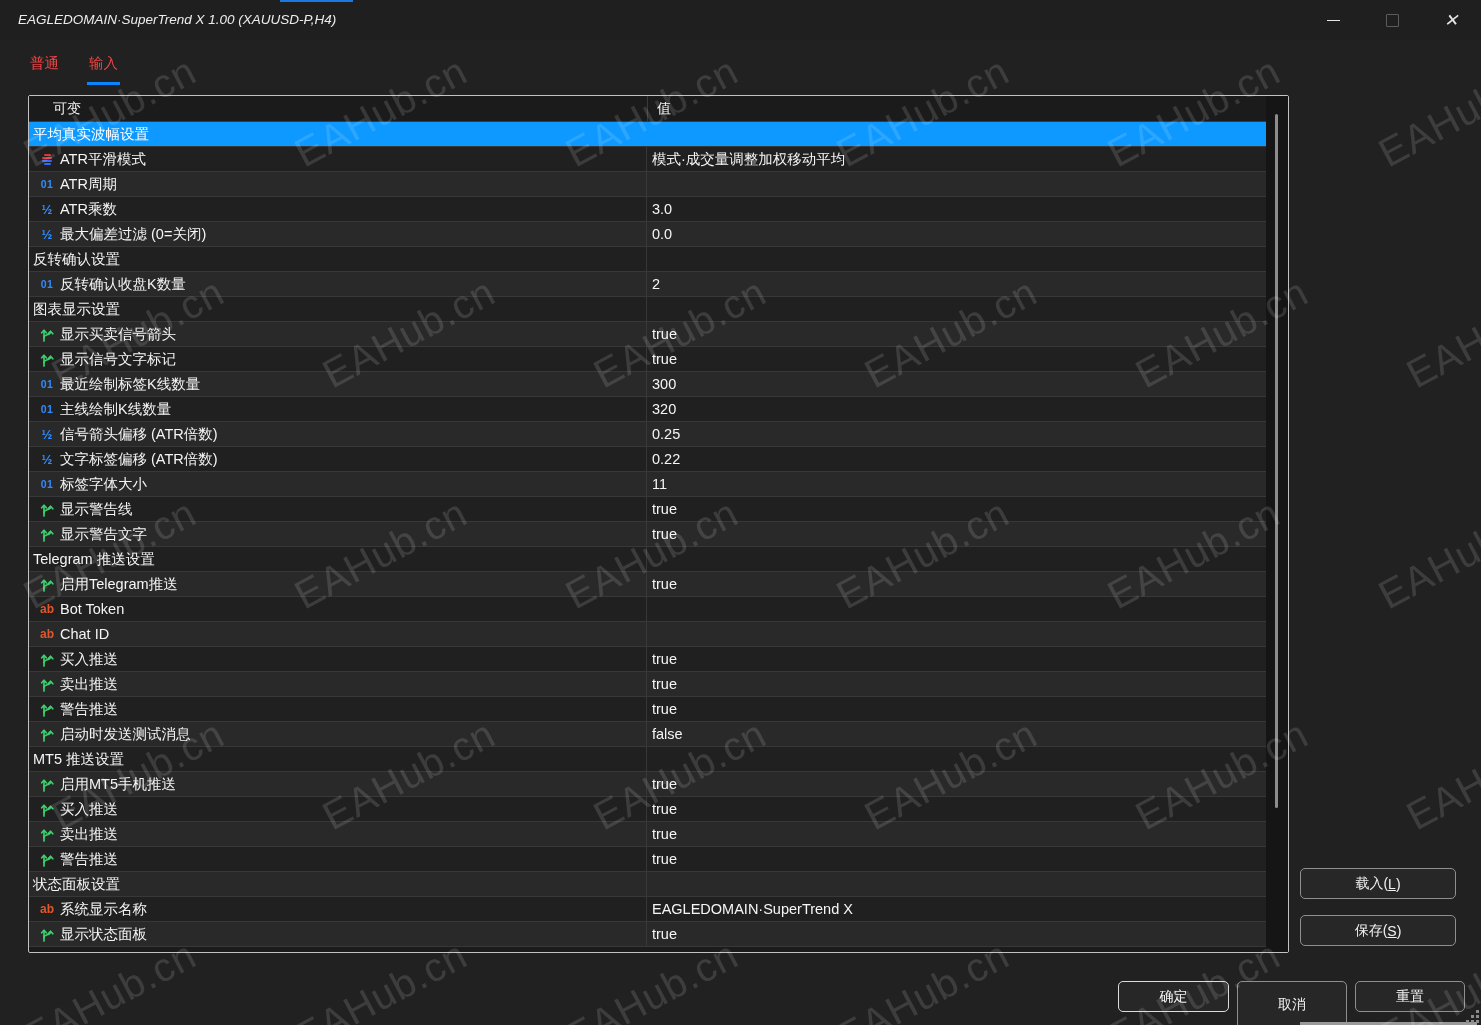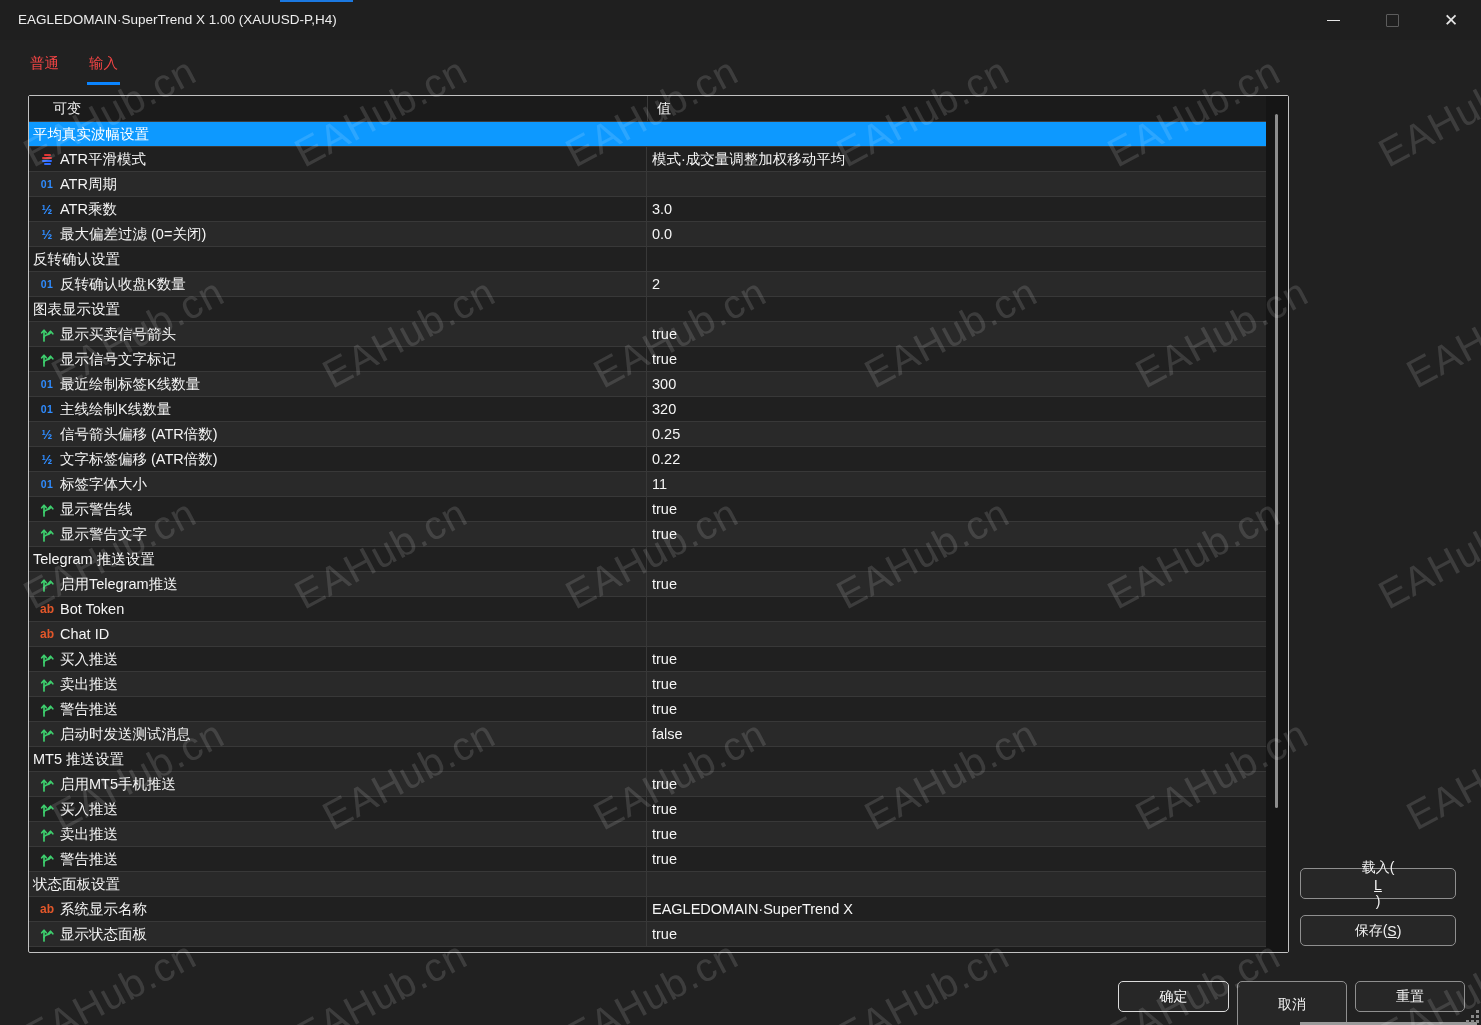--- a/index.html
+++ b/index.html
@@ -3,21 +3,21 @@
 <meta charset="utf-8">
 <style>
   html,body{margin:0;padding:0;background:#111;}
   .window{
     position:relative; width:1481px; height:1025px;
     background:#212121; overflow:hidden;
     font-family:"Liberation Sans", sans-serif;
     color:#ededed;
   }
   
-  .titlebar{position:absolute;left:0;top:0;width:100%;height:40px;background:#1f1f1f;}
+  .titlebar{position:absolute;left:0;top:0;width:100%;height:40px;background:#1f1f1f;font-style:italic;}
   .title-text{position:absolute;left:18px;top:12px;font-size:13.5px;color:#ededed;white-space:nowrap;}
   .top-sliver{position:absolute;left:280px;top:0;width:73px;height:2px;background:#1b78e0;}
   .winbtn{position:absolute;top:0;width:46px;height:40px;display:flex;align-items:center;justify-content:center;}
   .btn-min{right:125px;}
   .btn-max{right:66px;}
   .btn-close{right:7px;}
   .glyph-min{width:13px;height:0;border-top:1.6px solid #e6e6e6;}
   .glyph-max{width:11px;height:11px;border:1.4px solid #5c5c5c;border-radius:1px;}
   .glyph-close{font-size:17px;color:#e6e6e6;line-height:1;}
   
@@ -58,21 +58,21 @@
   .vscroll{position:absolute;right:0;top:0;width:22px;height:100%;background:#151515;}
   .vthumb{position:absolute;left:9px;top:18px;width:3px;height:694px;background:#8d8d8d;border-radius:2px;}
   
   .btn{
     position:absolute;box-sizing:border-box;background:#272727;
     border:1px solid #8f8f8f;border-radius:5px;
     color:#f2f2f2;font-size:14px;display:flex;align-items:center;justify-content:center;
     font-family:"Liberation Sans", sans-serif;
   }
   .btn .u{text-decoration:underline;}
-  .btn-load{left:1300px;top:868px;width:156px;height:31px;flex-direction:column;}
+  .btn-load{left:1300px;top:868px;width:156px;height:31px;}
   .btn-save{left:1300px;top:915px;width:156px;height:31px;}
   .btn-ok{left:1118px;top:981px;width:111px;height:31px;border-color:#dcdcdc;}
   .btn-cancel{left:1237px;top:981px;width:110px;height:48px;}
   .btn-reset{left:1355px;top:981px;width:110px;height:31px;}
   
   .grip{position:absolute;right:2px;bottom:2px;width:14px;height:14px;}
   .grip i{position:absolute;width:3px;height:3px;background:#8a8a8a;}
   .g1{right:0;bottom:0;} .g2{right:5px;bottom:0;} .g3{right:10px;bottom:0;}
   .g4{right:0;bottom:5px;} .g5{right:5px;bottom:5px;} .g6{right:0;bottom:10px;}
   .bottom-edge{position:absolute;left:1300px;top:1022px;width:177px;height:3px;background:#9a9a9a;}

